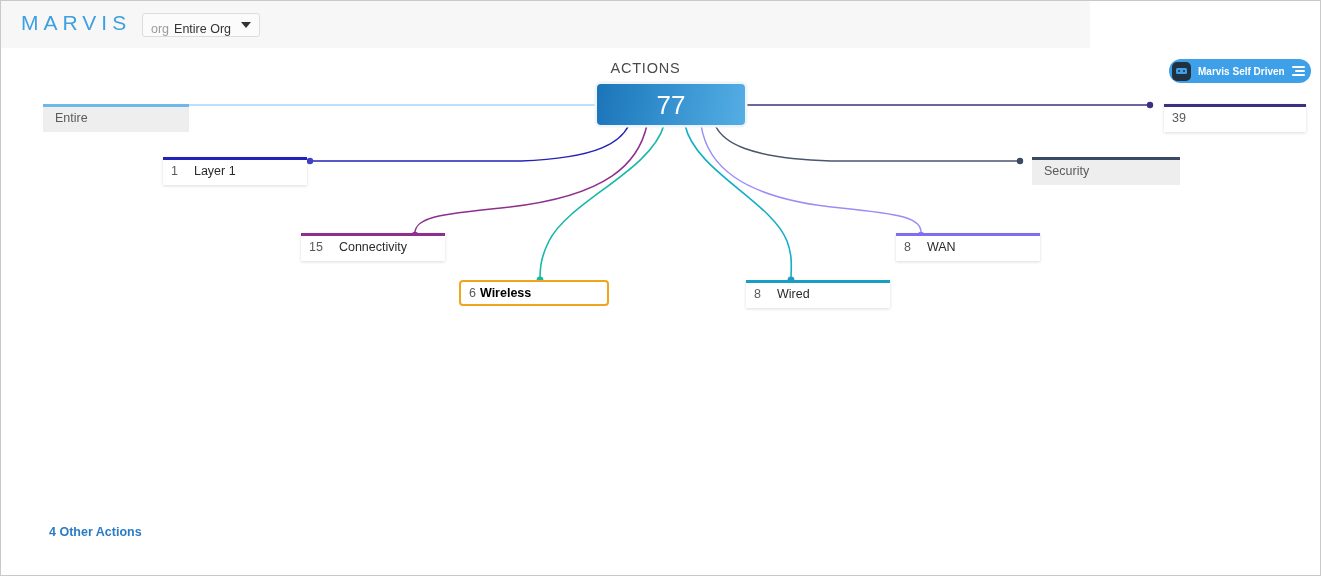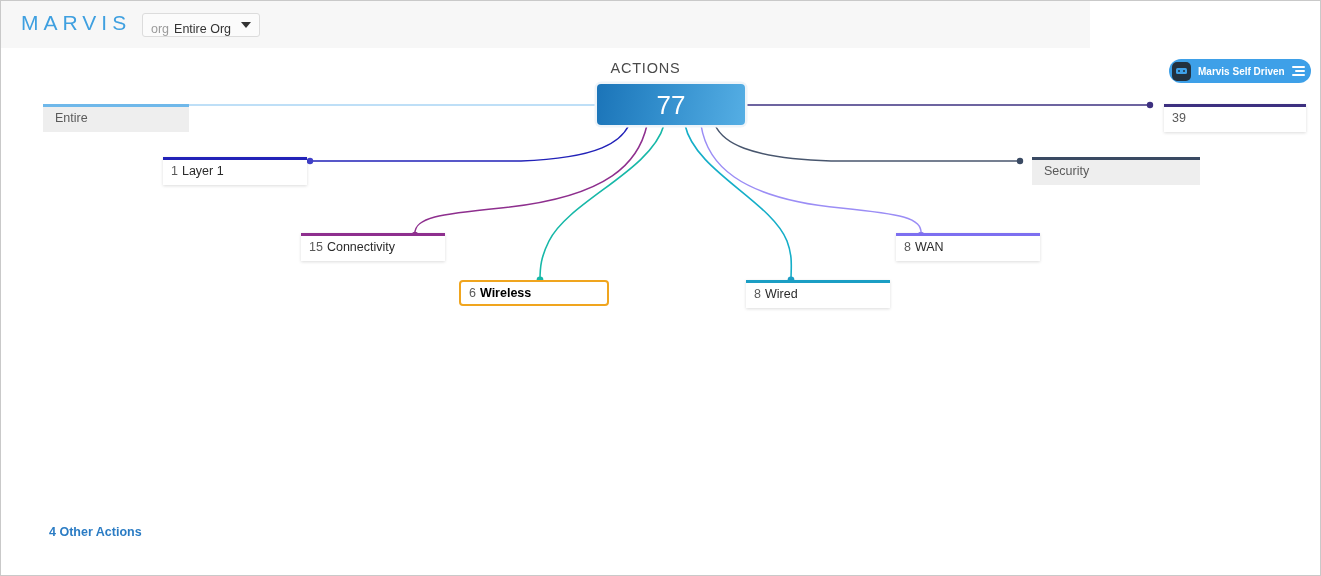--- a/index.html
+++ b/index.html
@@ -178,20 +178,21 @@
   .node.inactive {
     background: #eeeeee;
   }
   .node.inactive .nm {
     color: #5a5a5a;
     font-weight: 400;
   }
   .node.plain {
     background: #ffffff;
     box-shadow: 0 1px 3px rgba(0,0,0,0.14);
+    gap: 12px;
   }
   .node.plain .nm {
     font-weight: normal;
     color: #2a2a2a;
   }
   .node.selected {
     background: #ffffff;
     border: 2px solid #f0a51e;
     border-radius: 4px;
   }
@@ -345,21 +346,21 @@
   <span class="topbar-accent" style="background:#3d3080;"></span>
   <span class="cnt">39</span>
 </div>
 
 <div class="node plain" style="left:162px; top:156px; width:144px;">
   <span class="topbar-accent" style="background:#2222b8;"></span>
   <span class="cnt">1</span>
   <span class="nm">Layer 1</span>
 </div>
 
-<div class="node inactive" style="left:1031px; top:156px; width:168px;">
+<div class="node inactive" style="left:1031px; top:156px; width:148px;">
   <span class="topbar-accent" style="background:#3a4a63;"></span>
   <span class="cnt"></span>
   <span class="nm">Security</span>
 </div>
 
 <div class="node plain" style="left:300px; top:232px; width:144px;">
   <span class="topbar-accent" style="background:#8e2f8e;"></span>
   <span class="cnt">15</span>
   <span class="nm">Connectivity</span>
 </div>

